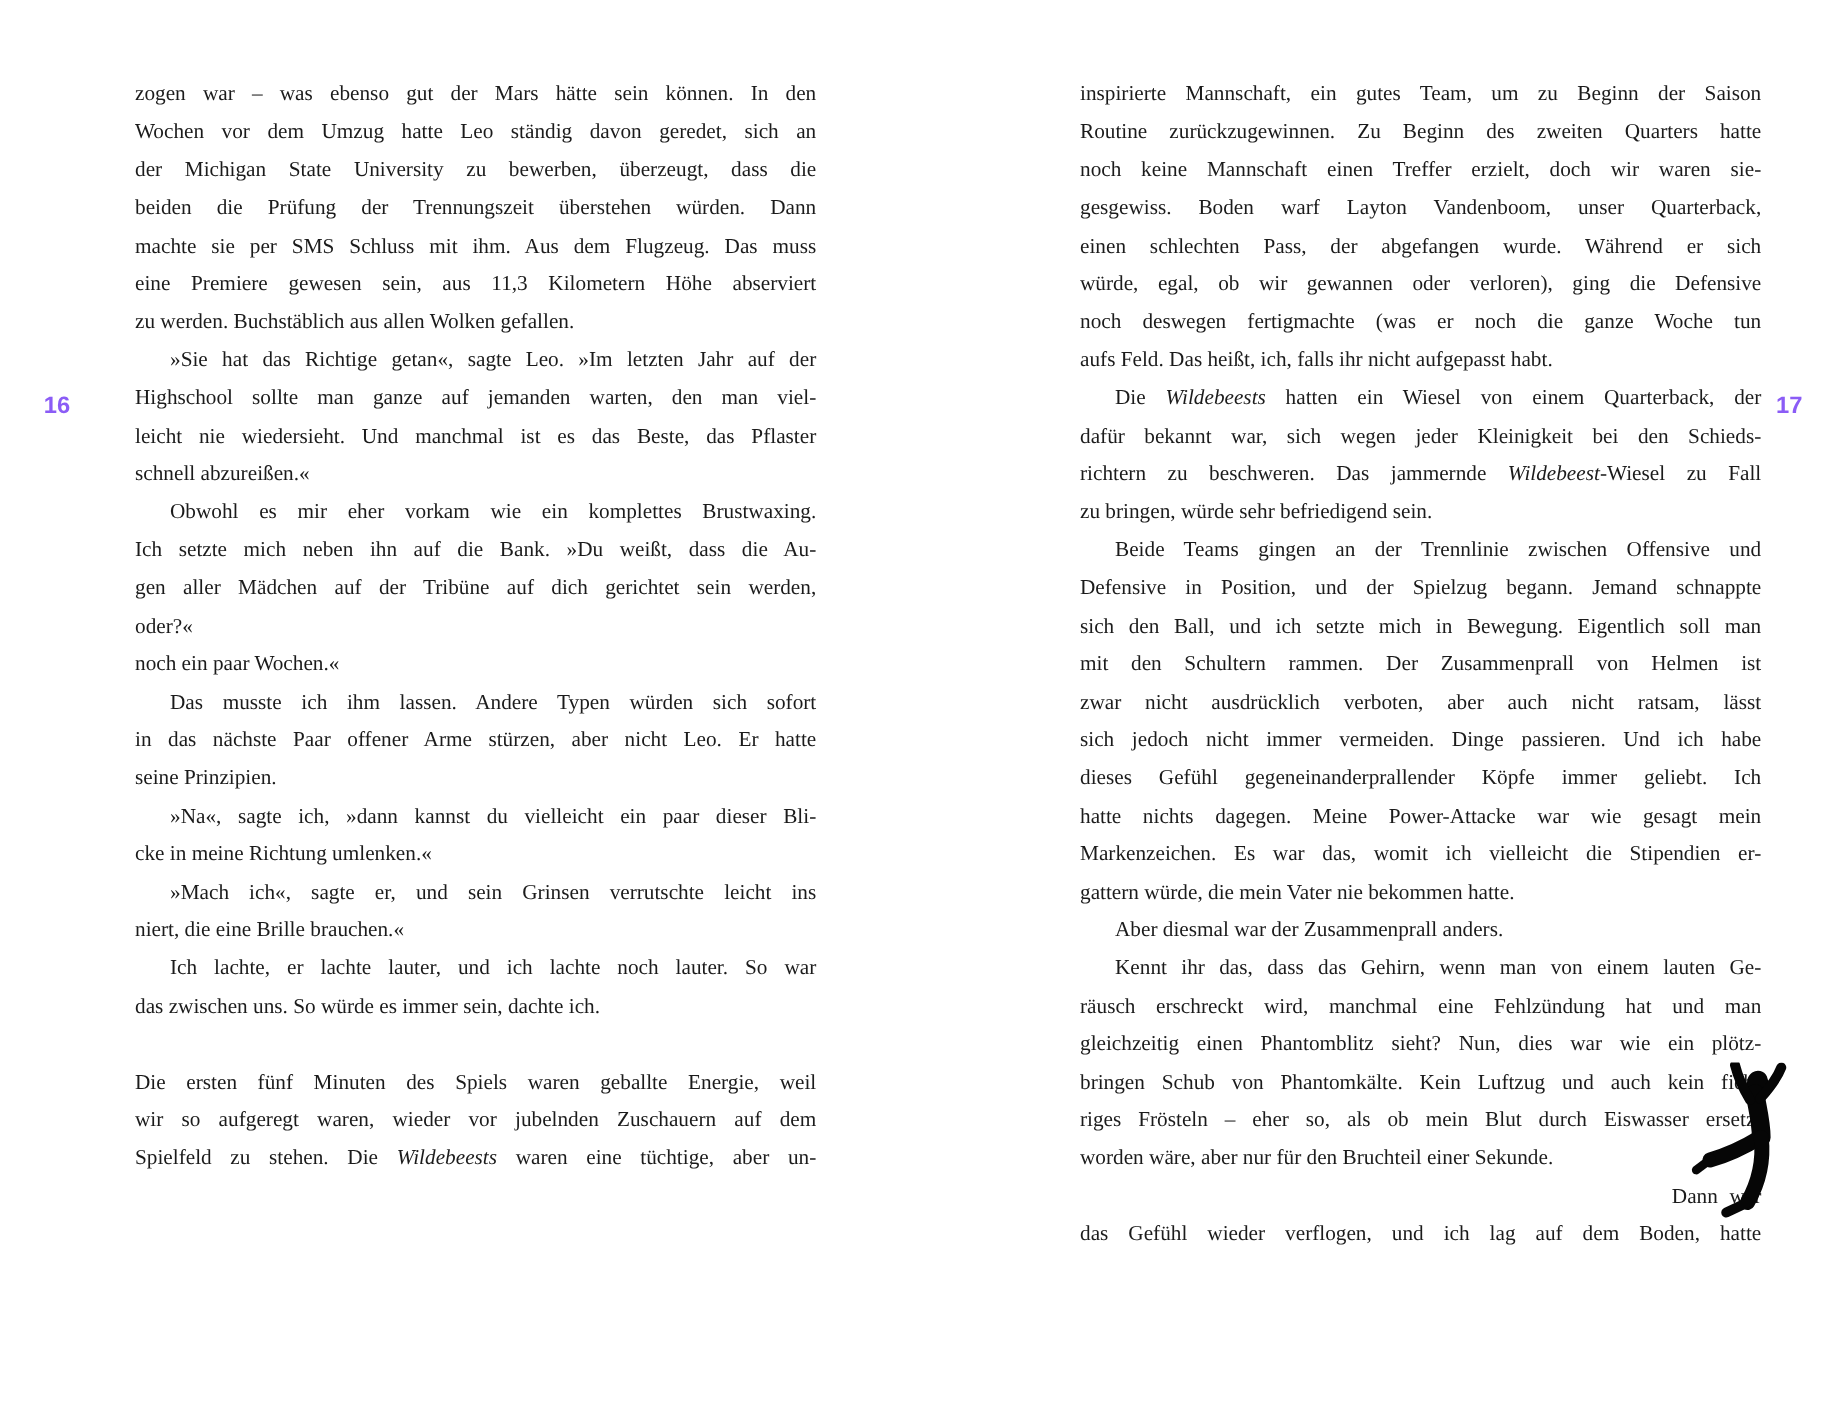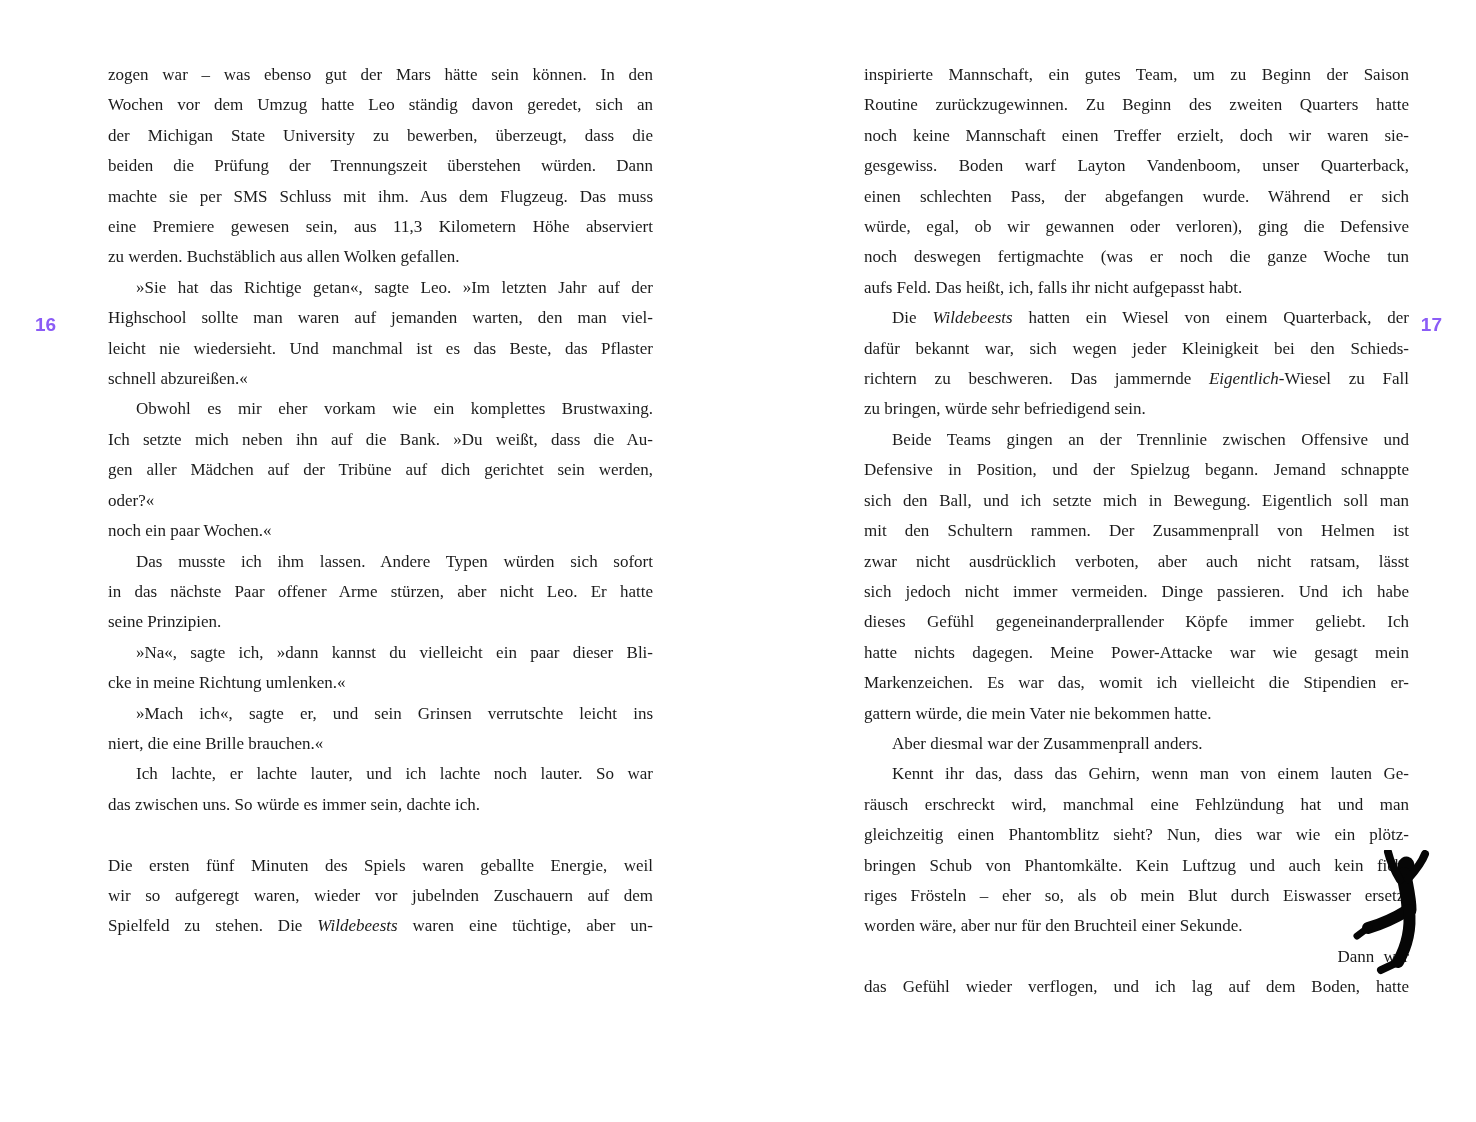--- a/index.html
+++ b/index.html
@@ -73,21 +73,21 @@
         <div class="line"><span>zogen war – was ebenso gut der Mars hätte sein können. In den</span></div>
         <div class="line"><span>Wochen vor dem Umzug hatte Leo ständig davon geredet, sich an</span></div>
         <div class="line"><span>der Michigan State University zu bewerben, überzeugt, dass die</span></div>
         <div class="line"><span>beiden die Prüfung der Trennungszeit überstehen würden. Dann</span></div>
         <div class="line"><span>machte sie per SMS Schluss mit ihm. Aus dem Flugzeug. Das muss</span></div>
         <div class="line"><span>eine Premiere gewesen sein, aus 11,3 Kilometern Höhe abserviert</span></div>
         <div class="line end"><span>zu werden. Buchstäblich aus allen Wolken gefallen.</span></div>
       </div>
       <div class="para">
         <div class="line indent"><span>»Sie hat das Richtige getan«, sagte Leo. »Im letzten Jahr auf der</span></div>
-        <div class="line"><span>Highschool sollte man waren auf jemanden warten, den man viel-</span></div>
+        <div class="line"><span>Highschool sollte man ganze auf jemanden warten, den man viel-</span></div>
         <div class="line"><span>leicht nie wiedersieht. Und manchmal ist es das Beste, das Pflaster</span></div>
         <div class="line end"><span>schnell abzureißen.«</span></div>
       </div>
       <div class="para">
         <div class="line indent"><span>Obwohl es mir eher vorkam wie ein komplettes Brustwaxing.</span></div>
         <div class="line"><span>Ich setzte mich neben ihn auf die Bank. »Du weißt, dass die Au-</span></div>
         <div class="line"><span>gen aller Mädchen auf der Tribüne auf dich gerichtet sein werden,</span></div>
         <div class="line end"><span>oder?«</span></div>
       </div>
       <div class="para">
@@ -124,21 +124,21 @@
         <div class="line"><span>noch keine Mannschaft einen Treffer erzielt, doch wir waren sie-</span></div>
         <div class="line"><span>gesgewiss. Boden warf Layton Vandenboom, unser Quarterback,</span></div>
         <div class="line"><span>einen schlechten Pass, der abgefangen wurde. Während er sich</span></div>
         <div class="line"><span>würde, egal, ob wir gewannen oder verloren), ging die Defensive</span></div>
         <div class="line"><span>noch deswegen fertigmachte (was er noch die ganze Woche tun</span></div>
         <div class="line end"><span>aufs Feld. Das heißt, ich, falls ihr nicht aufgepasst habt.</span></div>
       </div>
       <div class="para">
         <div class="line indent"><span>Die </span><span class="it">Wildebeests</span><span> hatten ein Wiesel von einem Quarterback, der</span></div>
         <div class="line"><span>dafür bekannt war, sich wegen jeder Kleinigkeit bei den Schieds-</span></div>
-        <div class="line"><span>richtern zu beschweren. Das jammernde </span><span class="it">Eigentlich</span><span>-Wiesel zu Fall</span></div>
+        <div class="line"><span>richtern zu beschweren. Das jammernde </span><span class="it">Wildebeest</span><span>-Wiesel zu Fall</span></div>
         <div class="line end"><span>zu bringen, würde sehr befriedigend sein.</span></div>
       </div>
       <div class="para">
         <div class="line indent"><span>Beide Teams gingen an der Trennlinie zwischen Offensive und</span></div>
         <div class="line"><span>Defensive in Position, und der Spielzug begann. Jemand schnappte</span></div>
         <div class="line"><span>sich den Ball, und ich setzte mich in Bewegung. Eigentlich soll man</span></div>
         <div class="line"><span>mit den Schultern rammen. Der Zusammenprall von Helmen ist</span></div>
         <div class="line"><span>zwar nicht ausdrücklich verboten, aber auch nicht ratsam, lässt</span></div>
         <div class="line"><span>sich jedoch nicht immer vermeiden. Dinge passieren. Und ich habe</span></div>
         <div class="line"><span>dieses Gefühl gegeneinanderprallender Köpfe immer geliebt. Ich</span></div>

